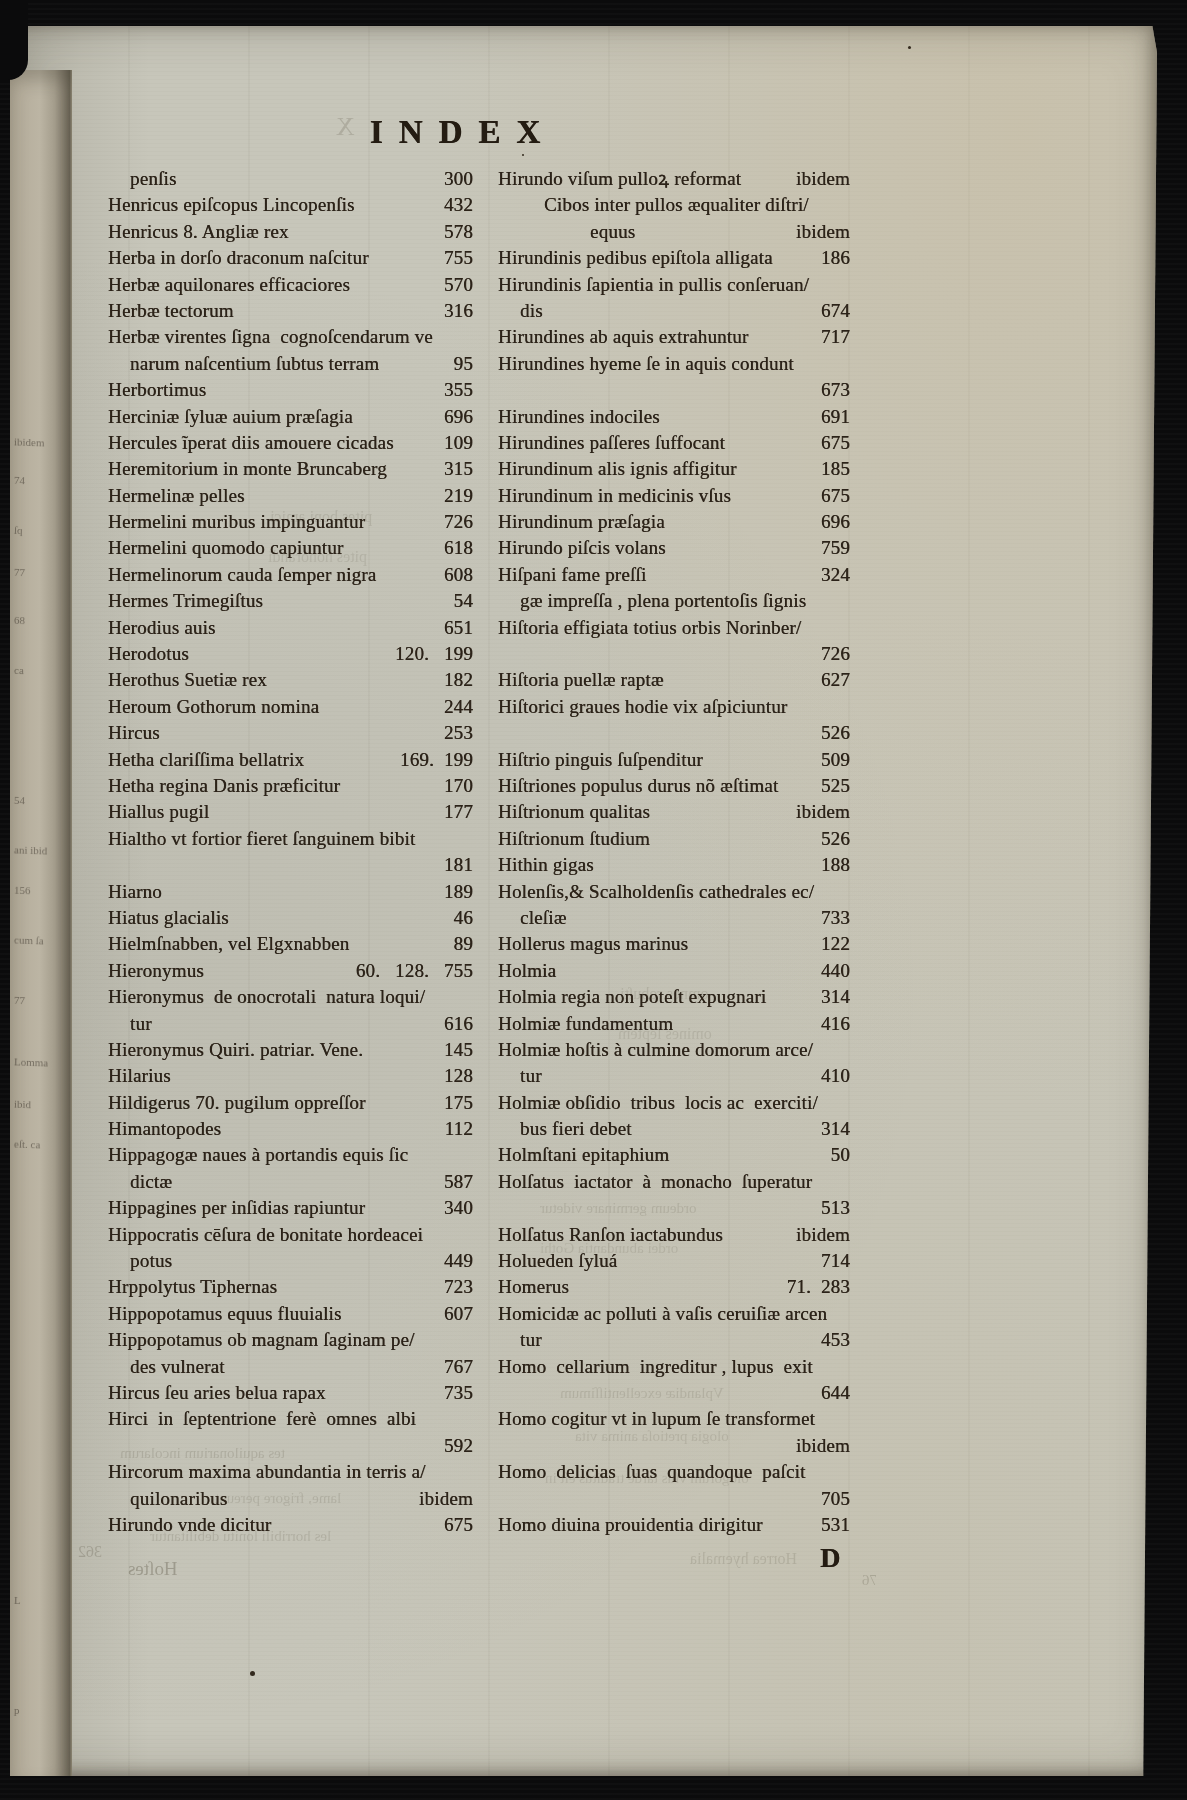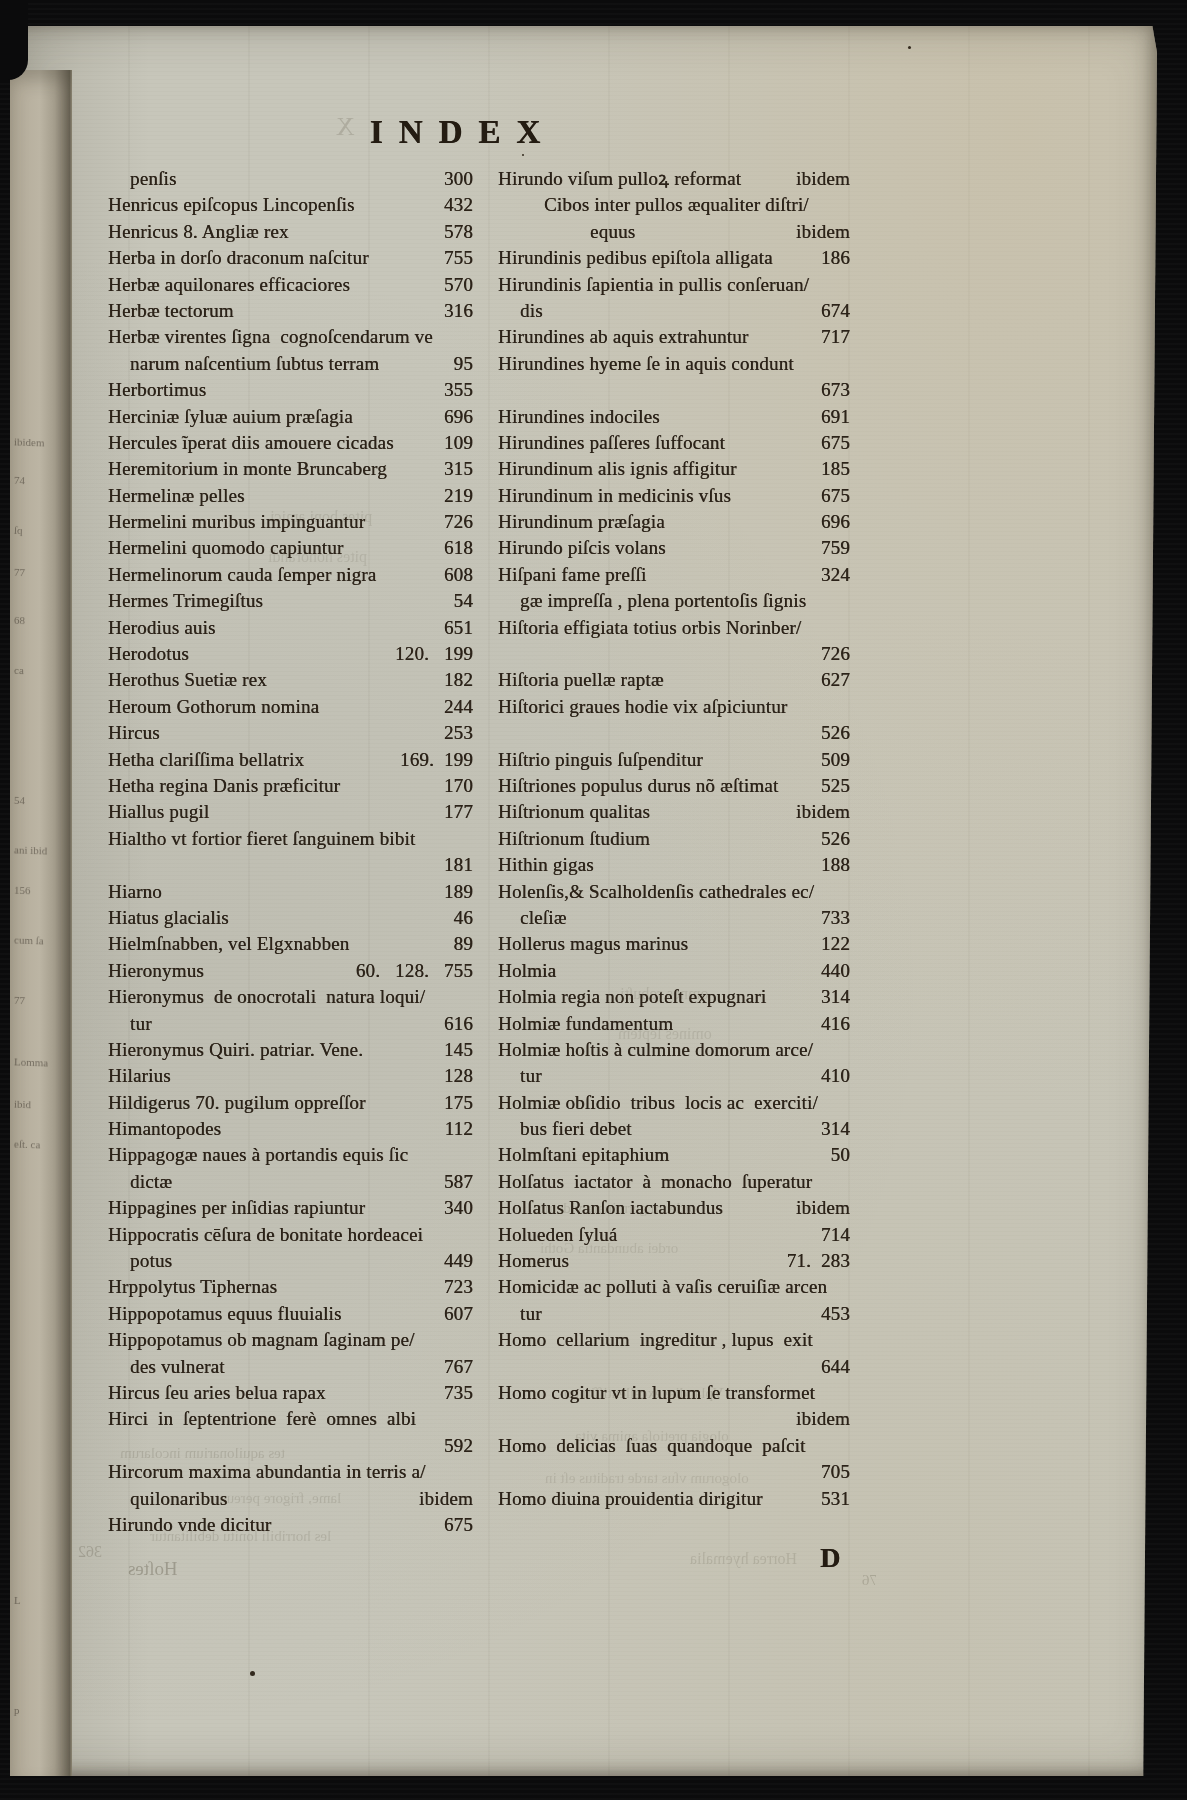--- a/index.html
+++ b/index.html
@@ -432,20 +432,24 @@
           <span class="t">bus fieri debet</span>
           <span class="n">314</span>
         </div>
         <div class="line i0">
           <span class="t">Holmſtani epitaphium</span>
           <span class="n">50</span>
         </div>
         <div class="line i0">
           <span class="t">Holſatus  iactator  à  monacho  ſuperatur</span>
           <span class="n"></span>
+        </div>
+        <div class="line i0">
+          <span class="t"></span>
+          <span class="n">513</span>
         </div>
         <div class="line i0">
           <span class="t">Holſatus Ranſon iactabundus</span>
           <span class="n">ibidem</span>
         </div>
         <div class="line i0">
           <span class="t">Holueden ſyluá</span>
           <span class="n">714</span>
         </div>
         <div class="line i0">

